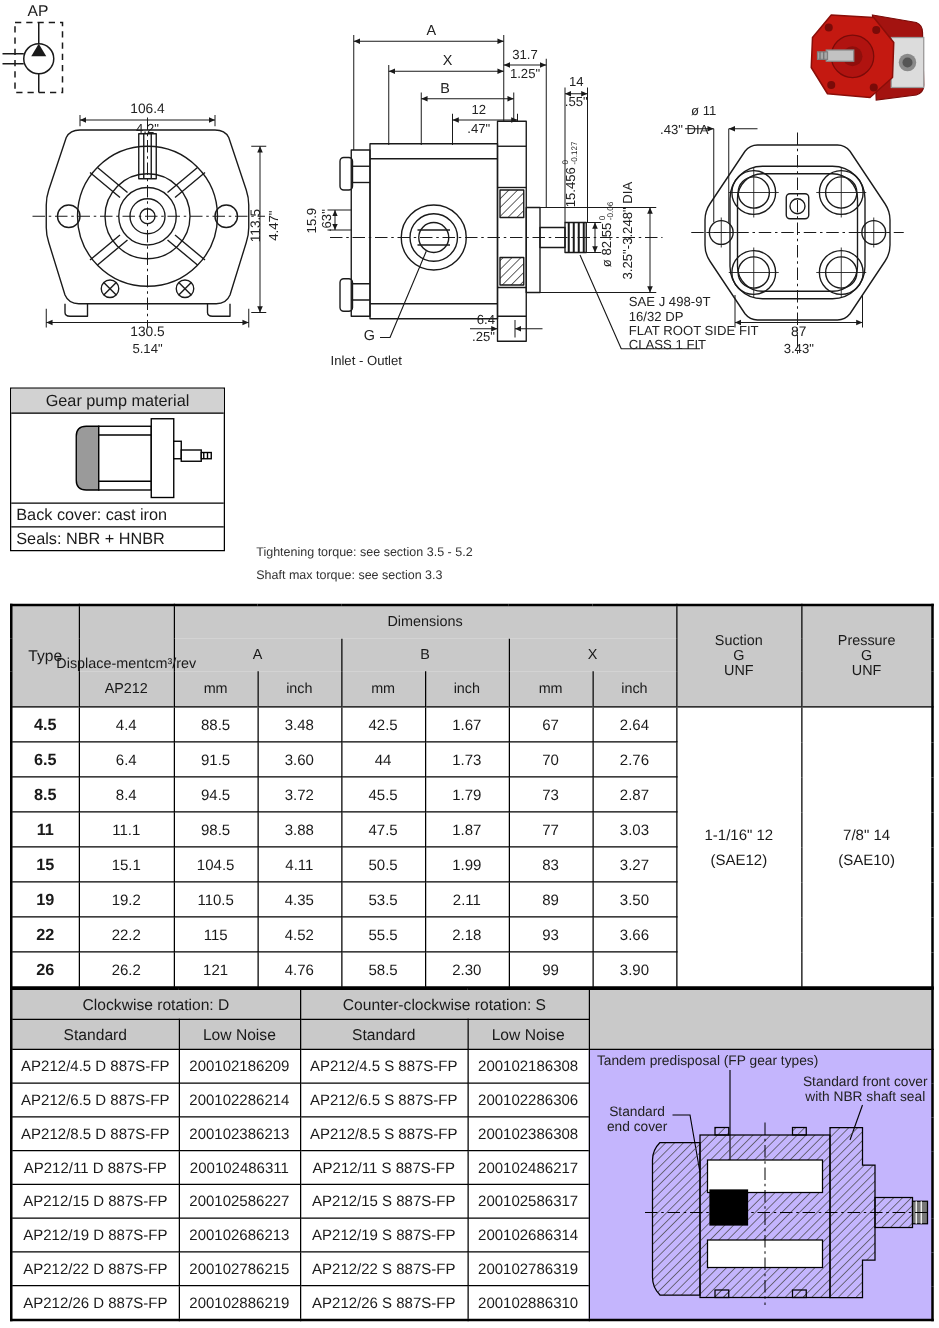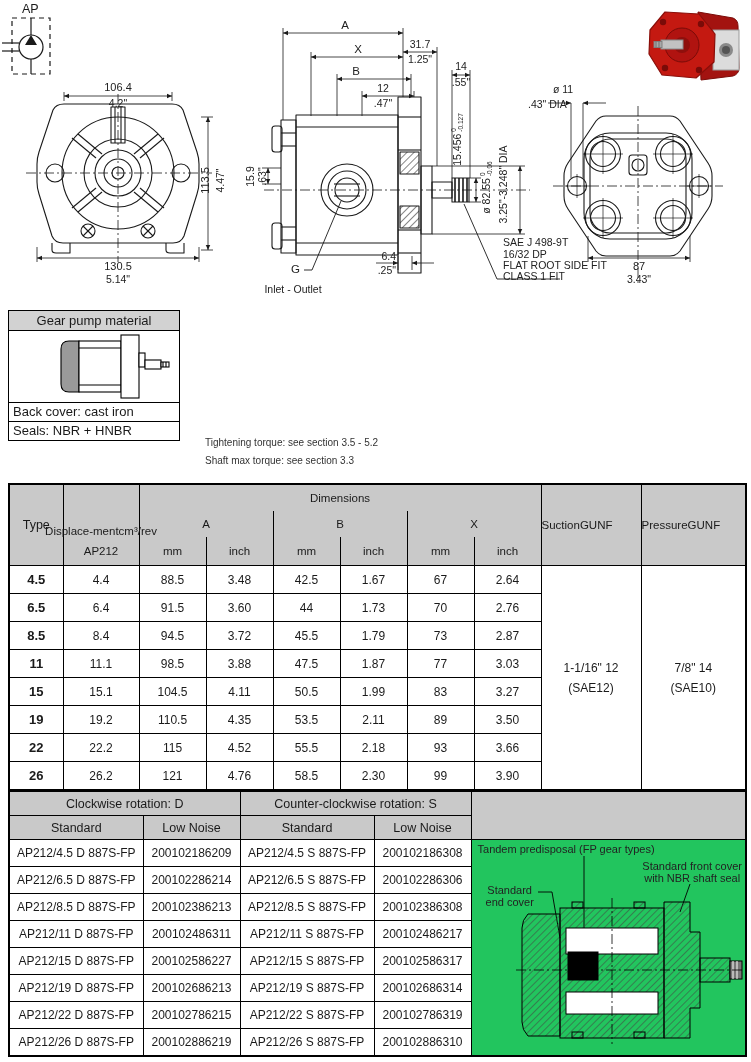--- a/index.html
+++ b/index.html
@@ -28,27 +28,27 @@
   .dims-table{position:absolute;left:8px;top:483px;width:737px;border:2px solid #000;font-size:12px;}
   .dims-table th{background:#c9c9c9;font-weight:normal;font-size:11.5px;padding:0;
                  border-left:1px solid #000;border-right:1px solid #000;border-top:none;border-bottom:none;}
   .dims-table thead tr:nth-child(1) th{height:26px;}
   .dims-table thead tr:nth-child(2) th{height:26px;}
   .dims-table thead tr:nth-child(3) th{height:28px;}
   .dims-table td{border:1px solid #000;text-align:center;height:27px;padding:0;}
   .type-col{font-weight:bold;font-size:13px;}
   .disp-stack{display:flex;flex-direction:row;align-items:flex-end;justify-content:center;
               height:52px;font-size:11.5px;line-height:12px;}
-  .col-stack{display:flex;flex-direction:row;justify-content:flex-start;align-items:center;
+  .col-stack{display:flex;flex-direction:column;justify-content:center;align-items:center;
              height:70px;padding:5px 0;}
   .merge-cell{line-height:20px;font-size:12px;}
   .parts-table{position:absolute;left:8px;top:790px;width:737px;border:2px solid #000;font-size:12px;}
   .parts-table th{background:#c9c9c9;border:1px solid #000;font-weight:normal;font-size:12.5px;height:23px;padding:0;}
   .parts-table td{border:1px solid #000;text-align:center;height:26px;padding:0;}
-  .diagram-td{padding:0;vertical-align:top;background:#22c55e;}
+  .diagram-td{padding:0;vertical-align:top;background:#c4b5fd;}
   .diagram-cell{position:relative;width:100%;height:208px;font-size:11px;}
   .diag-label{position:absolute;line-height:12px;white-space:nowrap;color:#222;}
 </style>
 </head>
 <body>
 
 <div class="page">
 
   <svg class="abs" style="left:0;top:0" width="751" height="310" viewBox="0 0 751 310">
     <defs>

